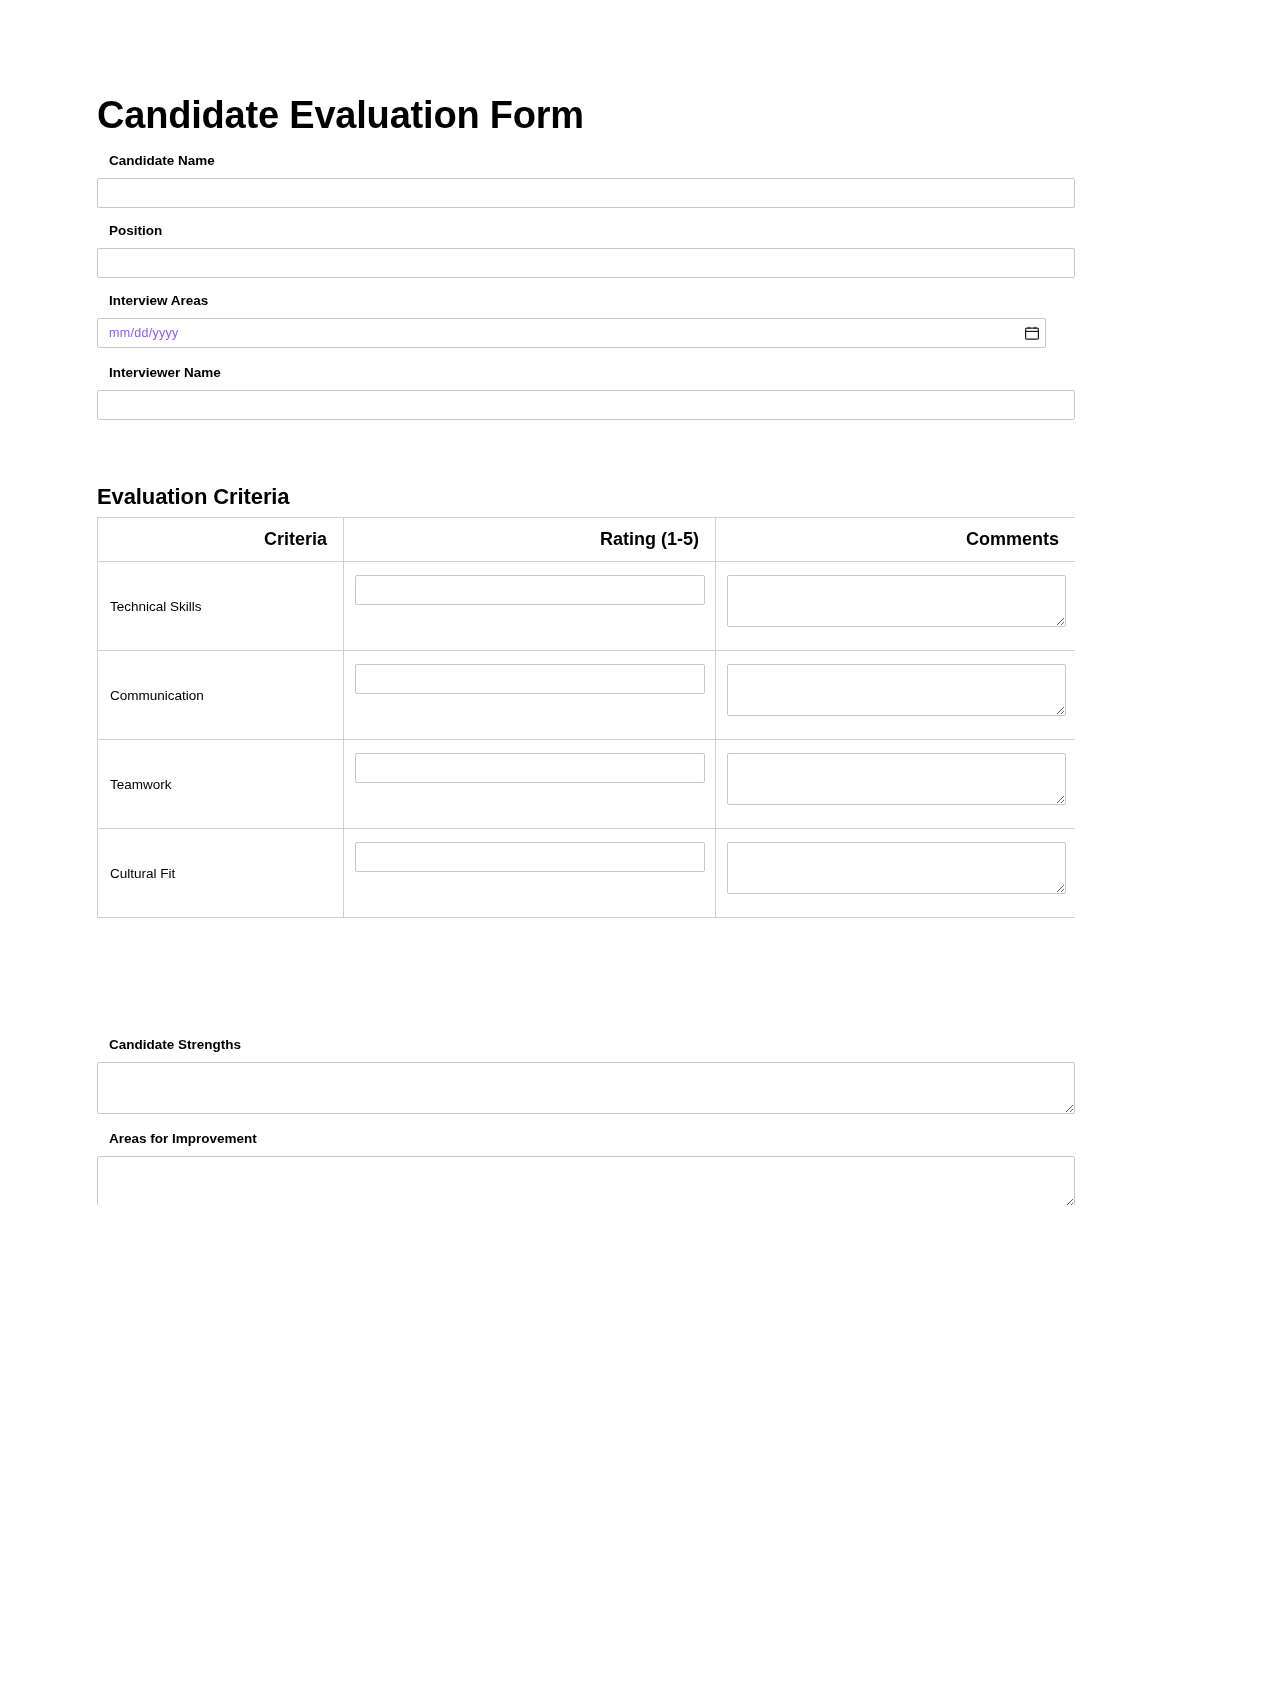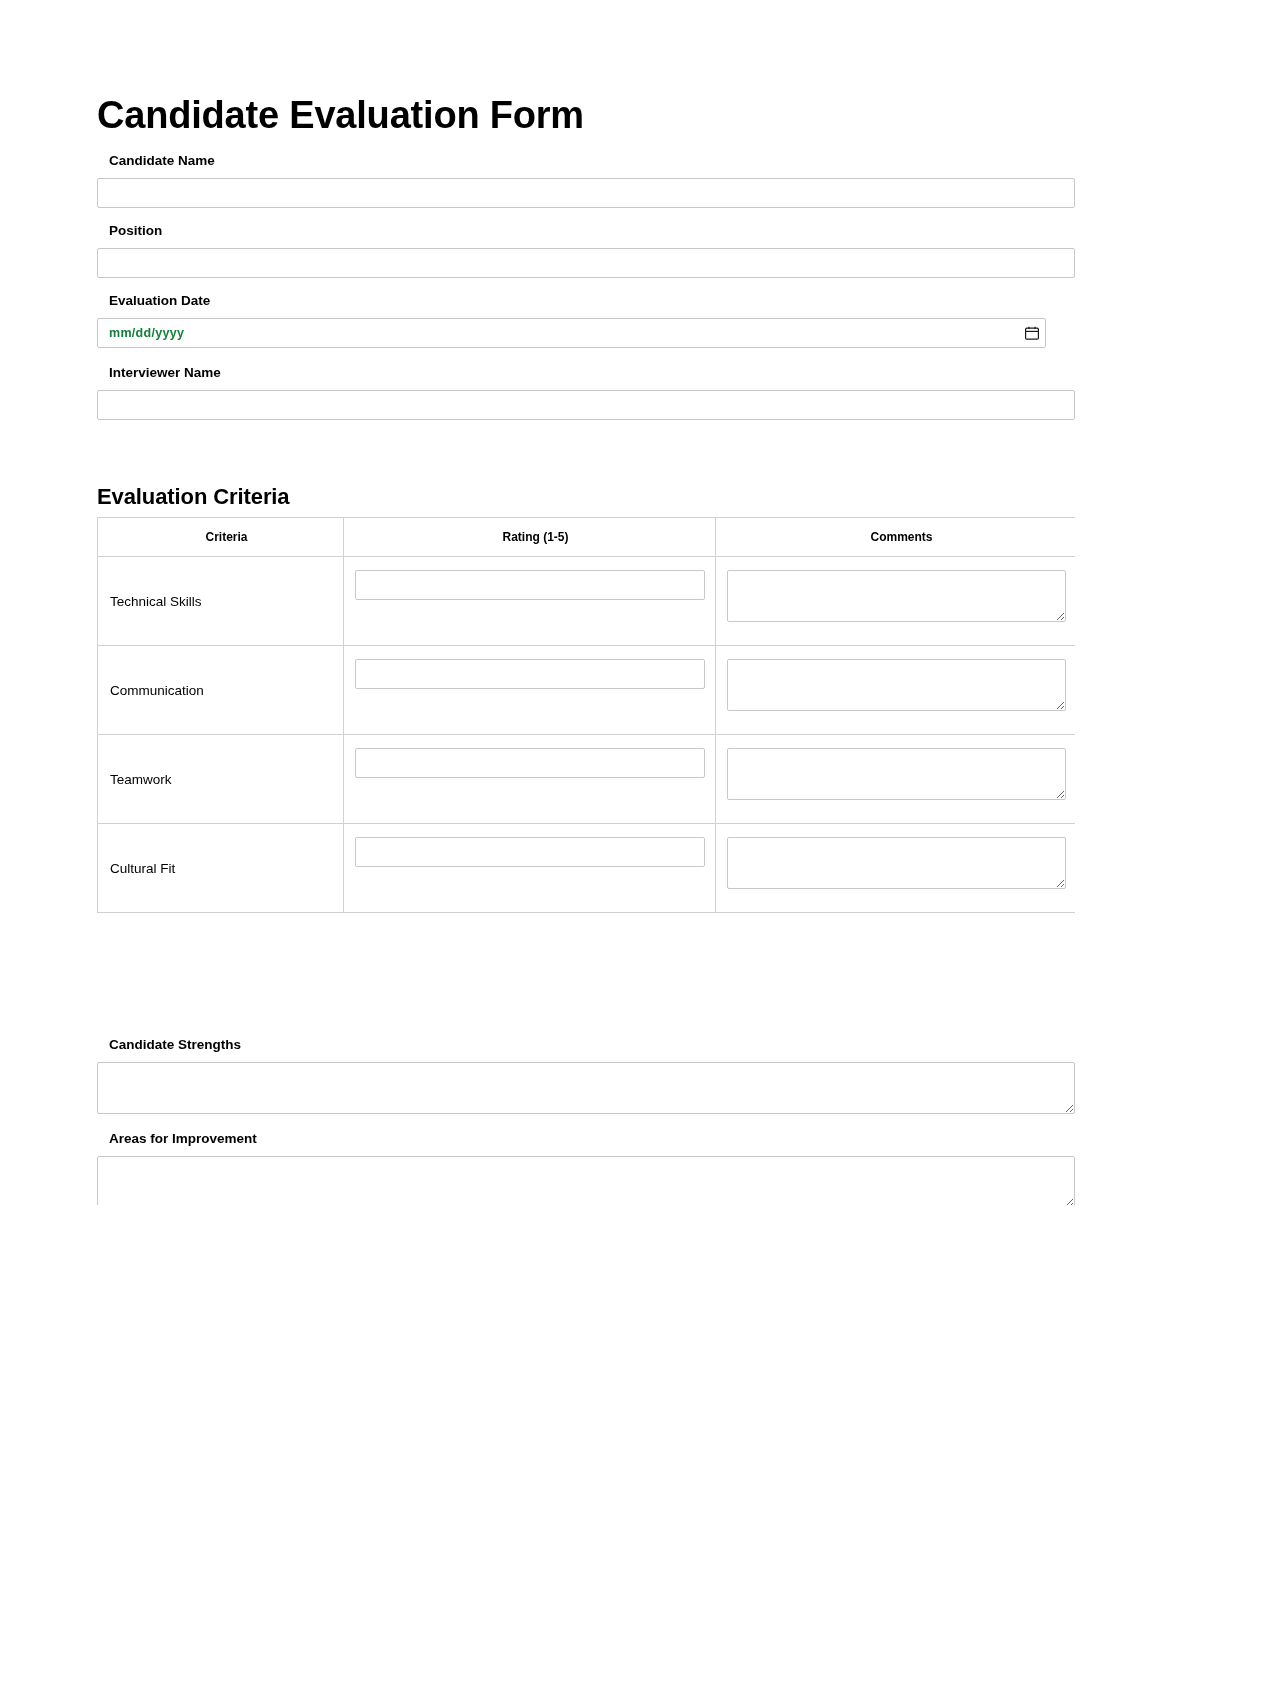--- a/index.html
+++ b/index.html
@@ -75,24 +75,23 @@
     border-radius: 2px;
     background: #ffffff;
     display: flex;
     align-items: center;
     justify-content: space-between;
     padding: 0 6px 0 11px;
   }
   .date-placeholder {
     font-family: "Liberation Sans", sans-serif;
     font-size: 12.5px;
-    color: #15803d;
+    color: #8b5cf6;
     letter-spacing: 0.3px;
     white-space: pre;
-    font-weight: bold;
   }
   .calendar-icon {
     width: 14px;
     height: 14px;
     display: block;
     flex: 0 0 auto;
   }
   .section-title {
     font-size: 22px;
     font-weight: bold;
@@ -110,24 +109,24 @@
     border-collapse: collapse;
     table-layout: fixed;
   }
   table.criteria-table th,
   table.criteria-table td {
     border: 1px solid #d0d0d0;
     padding: 0;
     vertical-align: middle;
   }
   table.criteria-table th {
-    text-align: center;
-    font-size: 12px;
-    font-weight: bold;
-    padding: 11px 0 11px 12px;
+    text-align: right;
+    font-size: 18px;
+    font-weight: bold;
+    padding: 11px 16px 11px 12px;
     height: 16px;
     vertical-align: middle;
   }
   table.criteria-table td.crit-name {
     font-size: 13.5px;
     font-weight: normal;
     padding-left: 12px;
     height: 88px;
     vertical-align: middle;
   }
@@ -190,21 +189,21 @@
   <div class="content">
 
     <h1 class="form-title">Candidate Evaluation Form</h1>
 
     <label class="field-label" style="top:153px;">Candidate Name</label>
     <input class="text-input" style="top: 178px;" type="text" value="">
 
     <label class="field-label" style="top:223px;">Position</label>
     <input class="text-input" style="top: 248px;" type="text" value="">
 
-    <label class="field-label" style="top:293px;">Evaluation Date</label>
+    <label class="field-label" style="top:293px;">Interview Areas</label>
     <div class="date-input" style="top:318px;">
       <span class="date-placeholder">mm/dd/yyyy</span>
       <span class="calendar-icon">
         <svg viewBox="0 0 14 14" width="14" height="14" xmlns="http://www.w3.org/2000/svg">
           <rect x="0.6" y="2.1" width="12.8" height="11" rx="1.2" ry="1.2" fill="none" stroke="#1a1a1a" stroke-width="1.2"></rect>
           <line x1="0.6" y1="5.4" x2="13.4" y2="5.4" stroke="#1a1a1a" stroke-width="1.2"></line>
           <line x1="3.9" y1="0.7" x2="3.9" y2="3.0" stroke="#1a1a1a" stroke-width="1.2"></line>
           <line x1="10.1" y1="0.7" x2="10.1" y2="3.0" stroke="#1a1a1a" stroke-width="1.2"></line>
         </svg>
       </span>

